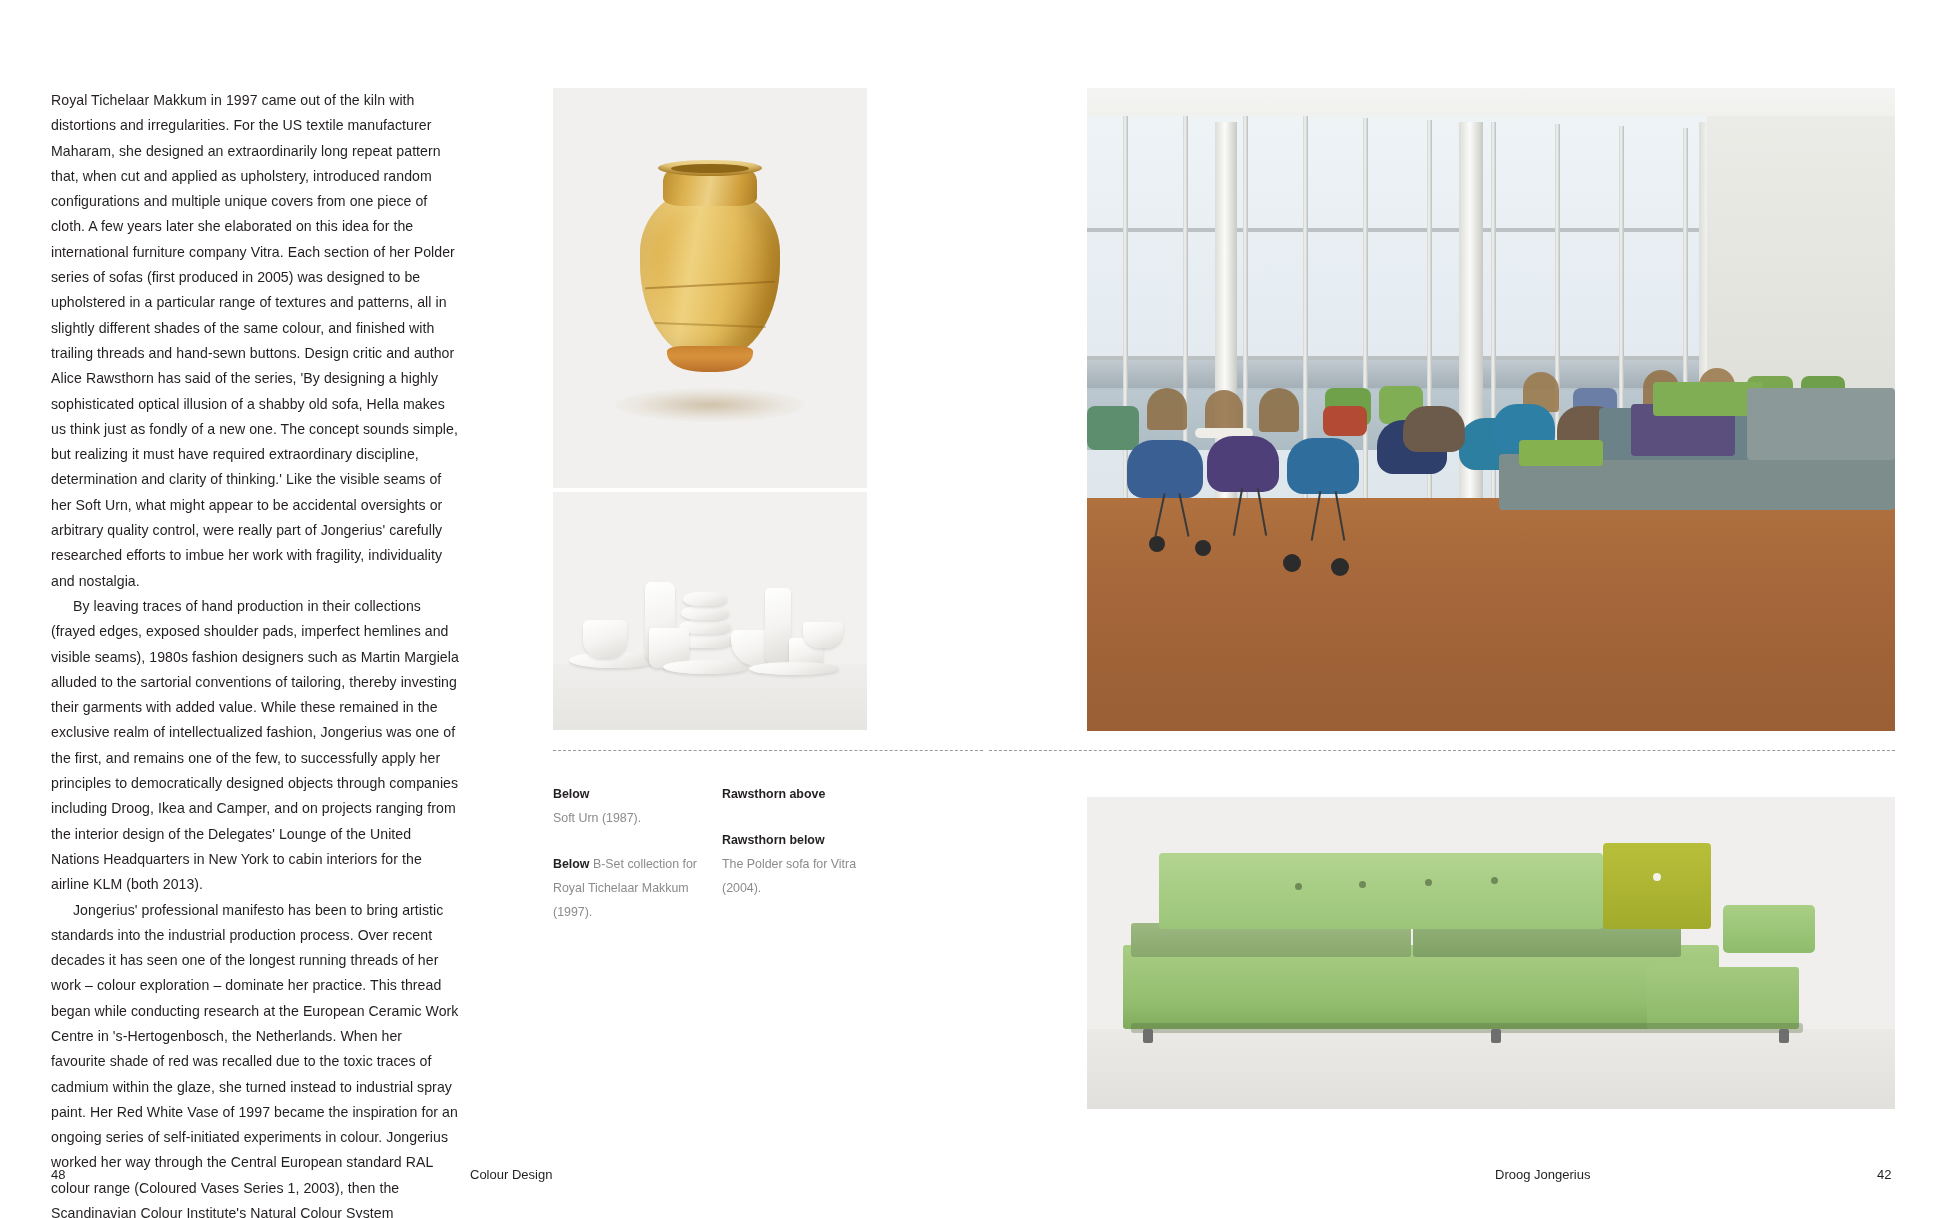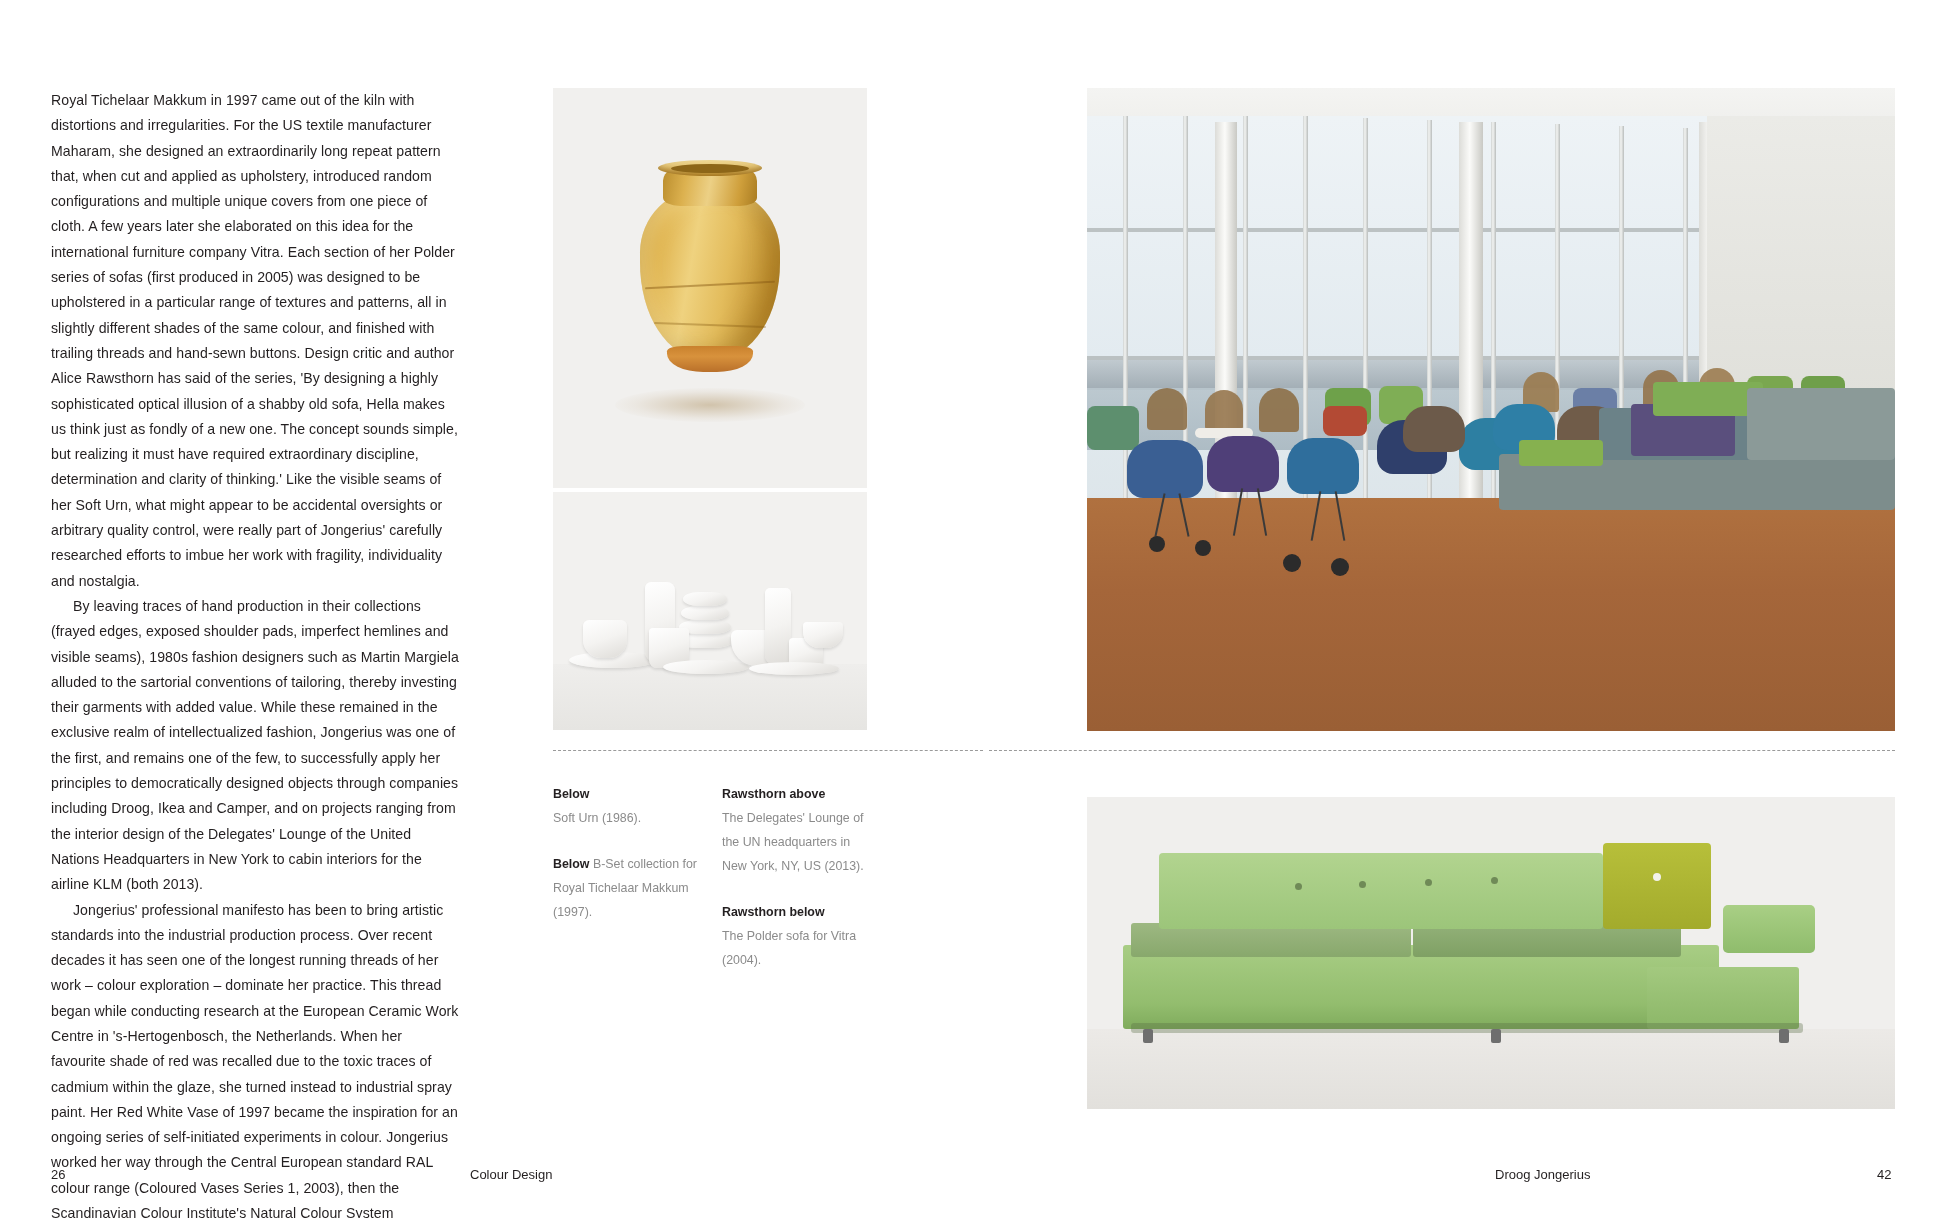--- a/index.html
+++ b/index.html
@@ -304,32 +304,31 @@
       <div class="pc" style="left:250px; top:130px; width:40px; height:26px; border-radius:4px 4px 16px 16px;"></div>
     </div>
   </div>
 
   <div class="dash-rule" style="left:553px; top:750px; width:430px;"></div>
   <div class="dash-rule" style="left:989px; top:750px; width:906px;"></div>
 
   <div class="cap" style="left:553px; top:782px; width:155px;">
     <div class="blk">
       <div class="lead">Below</div>
-      <div>Soft Urn (1986).</div>
+      <div>Soft Urn (1987).</div>
     </div>
     <div>
       <span class="lead">Below</span>
       <span>B-Set collection for Royal Tichelaar Makkum (1997).</span>
     </div>
   </div>
 
   <div class="cap" style="left:722px; top:782px; width:150px;">
     <div class="blk">
       <div class="lead">Rawsthorn above</div>
-      <div>The Delegates' Lounge of the UN headquarters in New York, NY, US (2013).</div>
     </div>
     <div>
       <div class="lead">Rawsthorn below</div>
       <div>The Polder sofa for Vitra (2004).</div>
     </div>
   </div>
 
   <div class="photo-lounge">
     <div class="ceiling"></div>
     <div class="ceil-line" style="left:0; top:44px; width:808px; transform:rotate(-1.2deg);"></div>
@@ -428,18 +427,18 @@
     <div class="shape" style="left:404px; top:80px; width:7px; height:7px; border-radius:50%; background:#6f8a57;"></div>
     <div class="shape" style="left:566px; top:76px; width:8px; height:8px; border-radius:50%; background:#f2f2ea;"></div>
 
     <div class="shape" style="left:636px; top:108px; width:92px; height:48px; background:linear-gradient(180deg,#a9cf85 0%, #8fbc6c 100%); border-radius:5px;"></div>
 
     <div class="shape" style="left:56px; top:232px; width:10px; height:14px; background:#6e6e6e; border-radius:2px;"></div>
     <div class="shape" style="left:404px; top:232px; width:10px; height:14px; background:#6e6e6e; border-radius:2px;"></div>
     <div class="shape" style="left:692px; top:232px; width:10px; height:14px; background:#6e6e6e; border-radius:2px;"></div>
   </div>
 
-  <div class="folio" style="left:51px; top:1167px;">26</div>
+  <div class="folio" style="left:51px; top:1167px;">48</div>
   <div class="folio" style="left:470px; top:1167px;">Colour Design</div>
   <div class="folio" style="left:1495px; top:1167px;">Droog Jongerius</div>
   <div class="folio" style="left:1877px; top:1167px;">42</div>
 
 </div>
 
 </body></html>

